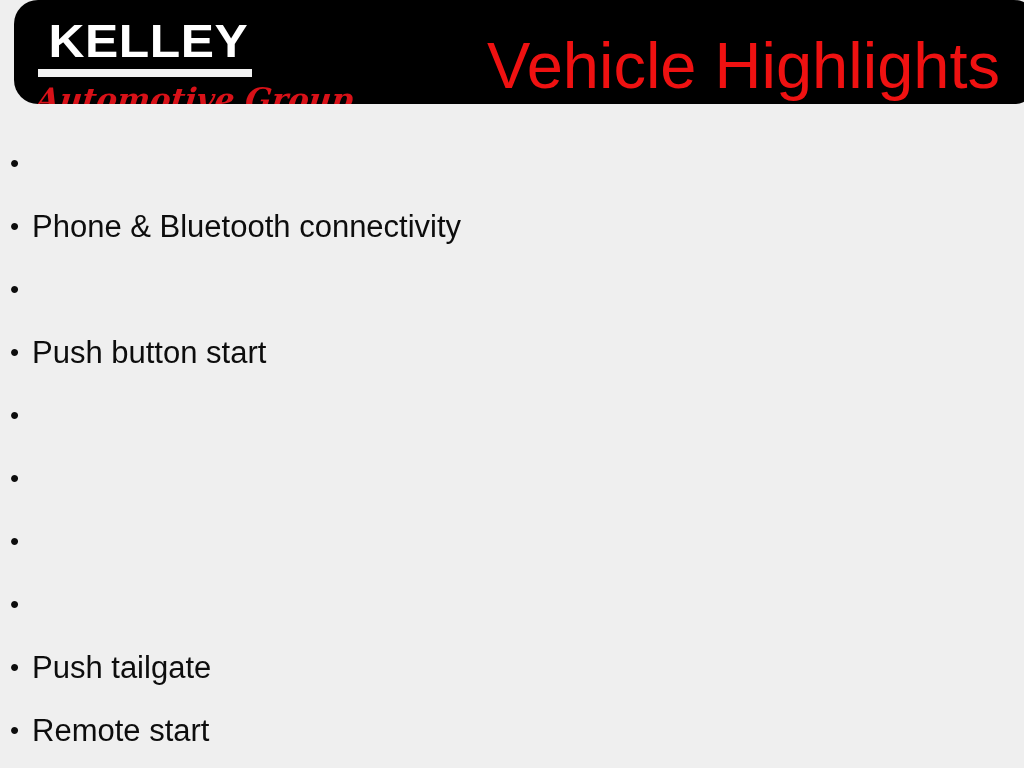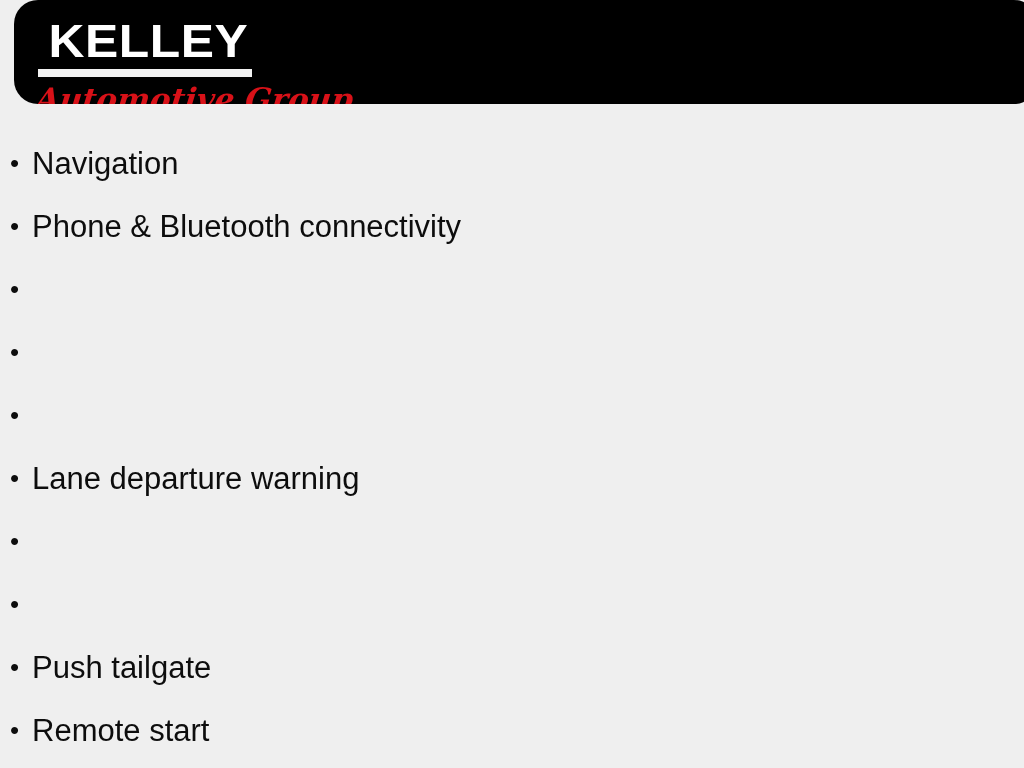--- a/index.html
+++ b/index.html
@@ -139,44 +139,44 @@
 <div class="slide">
 
   <div class="header">
 
     <div class="logo">
       <div class="logo-wordmark">KELLEY</div>
       <div class="logo-rule"></div>
       <div class="logo-script">Automotive Group</div>
     </div>
 
+    <div class="slide-title">Vehicle Highlights</div>
 
   </div>
 
   <ul class="highlights">
     <li class="highlight-item">
       <span class="bullet">•</span>
-      <span class="label">Navigation</span>
     </li>
     <li class="highlight-item">
       <span class="bullet">•</span>
       <span class="label">Phone &amp; Bluetooth connectivity</span>
     </li>
     <li class="highlight-item">
       <span class="bullet">•</span>
     </li>
     <li class="highlight-item">
       <span class="bullet">•</span>
+      <span class="label">Push button start</span>
     </li>
     <li class="highlight-item">
       <span class="bullet">•</span>
     </li>
     <li class="highlight-item">
       <span class="bullet">•</span>
-      <span class="label">Lane departure warning</span>
     </li>
     <li class="highlight-item">
       <span class="bullet">•</span>
     </li>
     <li class="highlight-item">
       <span class="bullet">•</span>
     </li>
     <li class="highlight-item">
       <span class="bullet">•</span>
       <span class="label">Push tailgate</span>

